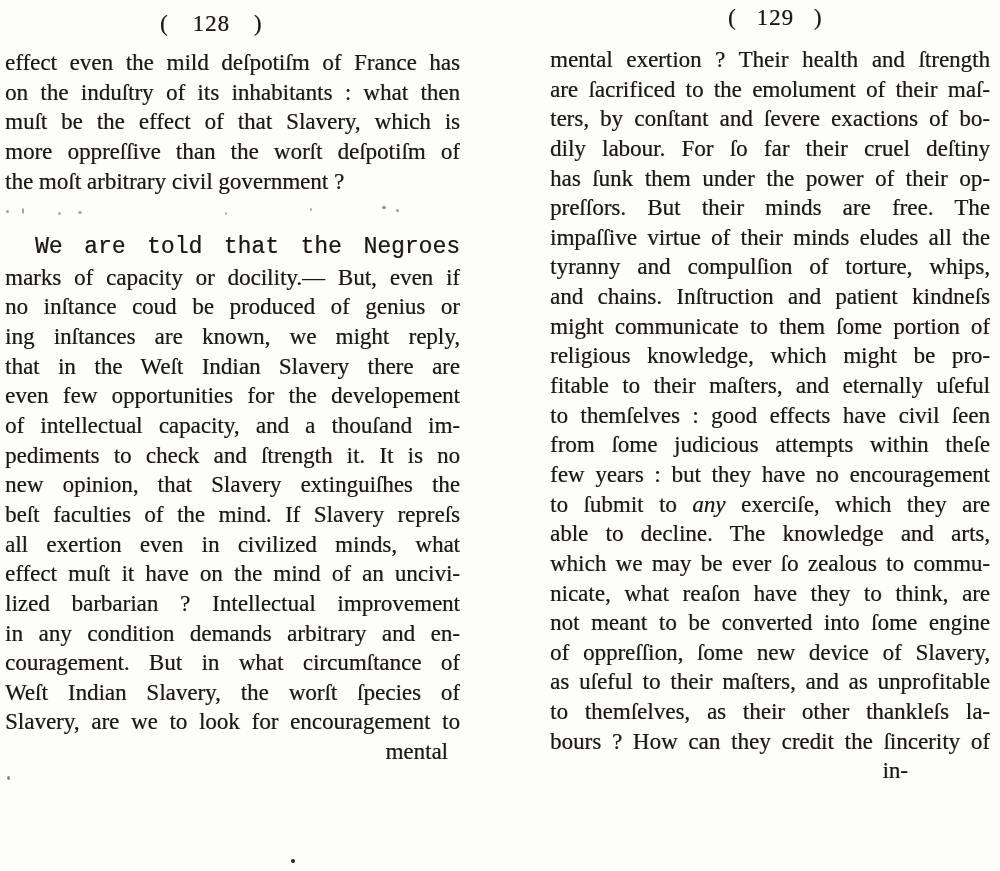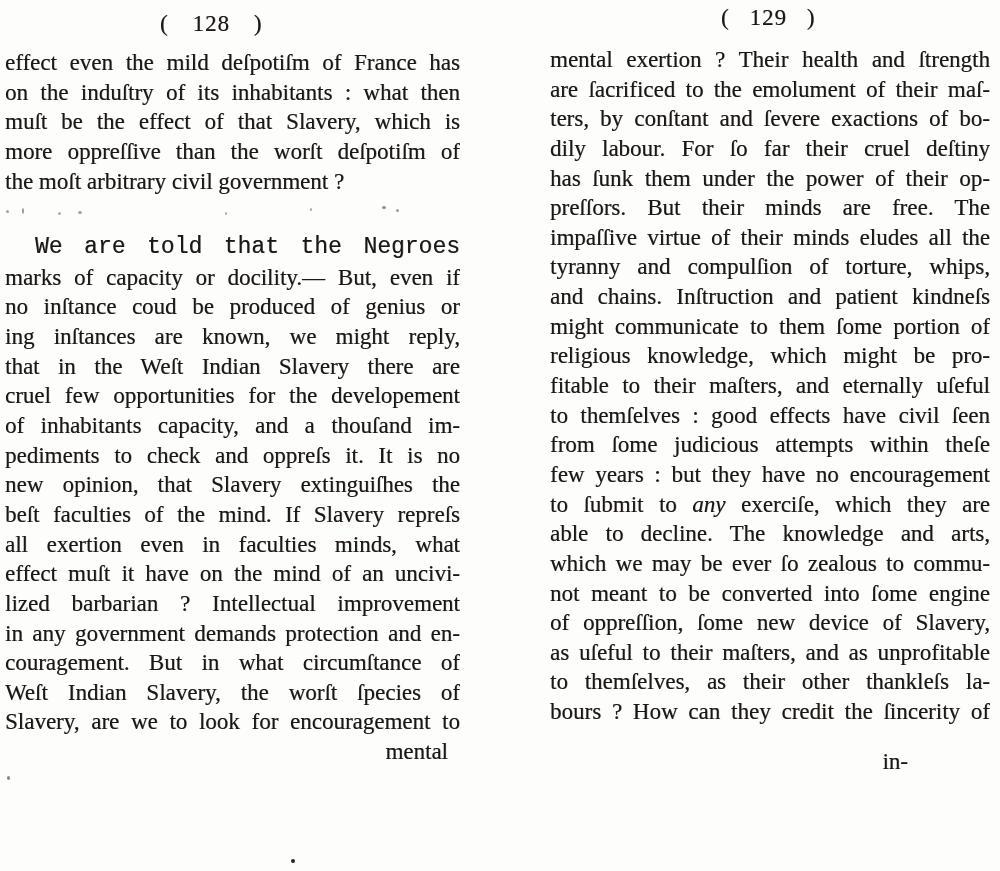--- a/index.html
+++ b/index.html
@@ -25,21 +25,21 @@
   #page-right { left: 550px; width: 440px; }
 
   .page-header {
     position: absolute;
     font-size: 23px;
     letter-spacing: 1px;
     text-shadow: 0.5px 0.4px 0 rgba(27,23,19,0.55);
     white-space: nowrap;
   }
   #page-left  .page-header { top: 11px; left: 155px; word-spacing: 17px; }
-  #page-right .page-header { top: 5px;  left: 171px; word-spacing: 13px; }
+  #page-right .page-header { top: 5px;  left: 178px; word-spacing: 13px; }
 
   .text-area {
     position: absolute;
     left: 0;
     right: 0;
   }
   #page-left  .text-area { top: 48px; }
   #page-right .text-area { top: 45px; }
 
   .para + .para { margin-top: 37px; }
@@ -56,21 +56,21 @@
   .line.no-stretch { text-align-last: left; }
   .para.indent .line:first-child { text-indent: 30px; font-family: Liberation Mono, monospace; }
 
   .catchword {
     font-size: 23px;
     line-height: 29.65px;
     text-align: right;
     text-shadow: 0.5px 0.4px 0 rgba(27,23,19,0.5);
   }
   #page-left  .catchword { padding-right: 12px; }
-  #page-right .catchword { padding-right: 82px; margin-top: 20px; }
+  #page-right .catchword { padding-right: 82px; }
 
   
   .speck {
     position: absolute;
     border-radius: 50%;
     pointer-events: none;
   }
   .sp1  { left: 291px; top: 859px; width: 4px; height: 4px; background: #2a2622; }
   .sp2  { left: 7px;   top: 776px; width: 3px; height: 4px; background: #8a857e; }
   .sp3  { left: 6px;   top: 210px; width: 3px; height: 3px; background: #a9a49c; }
@@ -97,29 +97,29 @@
             <div class="line">muſt be the effect of that Slavery, which is</div>
             <div class="line">more oppreſſive than the worſt deſpotiſm of</div>
             <div class="line no-stretch">the moſt arbitrary civil government ?</div>
           </div>
           <div class="para indent">
             <div class="line">We are told that the Negroes exhibit no</div>
             <div class="line">marks of capacity or docility.— But, even if</div>
             <div class="line">no inſtance coud be produced of genius or</div>
             <div class="line">ing inſtances are known, we might reply,</div>
             <div class="line">that in the Weſt Indian Slavery there are</div>
-            <div class="line">cruel few opportunities for the developement</div>
-            <div class="line">of inhabitants capacity, and a thouſand im-</div>
-            <div class="line">pediments to check and oppreſs it.  It is no</div>
+            <div class="line">even few opportunities for the developement</div>
+            <div class="line">of intellectual capacity, and a thouſand im-</div>
+            <div class="line">pediments to check and ſtrength it.  It is no</div>
             <div class="line">new opinion, that Slavery extinguiſhes the</div>
             <div class="line">beſt faculties of the mind.  If Slavery repreſs</div>
-            <div class="line">all exertion even in faculties minds, what</div>
+            <div class="line">all exertion even in civilized minds, what</div>
             <div class="line">effect muſt it have on the mind of an uncivi-</div>
             <div class="line">lized barbarian ?  Intellectual improvement</div>
-            <div class="line">in any government demands protection and en-</div>
+            <div class="line">in any condition demands arbitrary and en-</div>
             <div class="line">couragement.  But in what circumſtance of</div>
             <div class="line">Weſt Indian Slavery, the worſt ſpecies of</div>
             <div class="line">Slavery, are we to look for encouragement to</div>
           </div>
         </div>
       <div class="catchword">mental</div>
     </div>
   </section>
 
   <section class="page" id="page-right">
@@ -138,20 +138,21 @@
             <div class="line">and chains.  Inſtruction and patient kindneſs</div>
             <div class="line">might communicate to them ſome portion of</div>
             <div class="line">religious knowledge, which might be pro-</div>
             <div class="line">fitable to their maſters, and eternally uſeful</div>
             <div class="line">to themſelves : good effects have civil ſeen</div>
             <div class="line">from ſome judicious attempts within theſe</div>
             <div class="line">few years : but they have no encouragement</div>
             <div class="line">to ſubmit to <i>any</i> exerciſe, which they are</div>
             <div class="line">able to decline.  The knowledge and arts,</div>
             <div class="line">which we may be ever ſo zealous to commu-</div>
+            <div class="line">nicate, what reaſon have they to think, are</div>
             <div class="line">not meant to be converted into ſome engine</div>
             <div class="line">of oppreſſion, ſome new device of Slavery,</div>
             <div class="line">as uſeful to their maſters, and as unprofitable</div>
             <div class="line">to themſelves, as their other thankleſs la-</div>
             <div class="line">bours ?  How can they credit the ſincerity of</div>
           </div>
         </div>
       <div class="catchword">in-</div>
     </div>
   </section>

